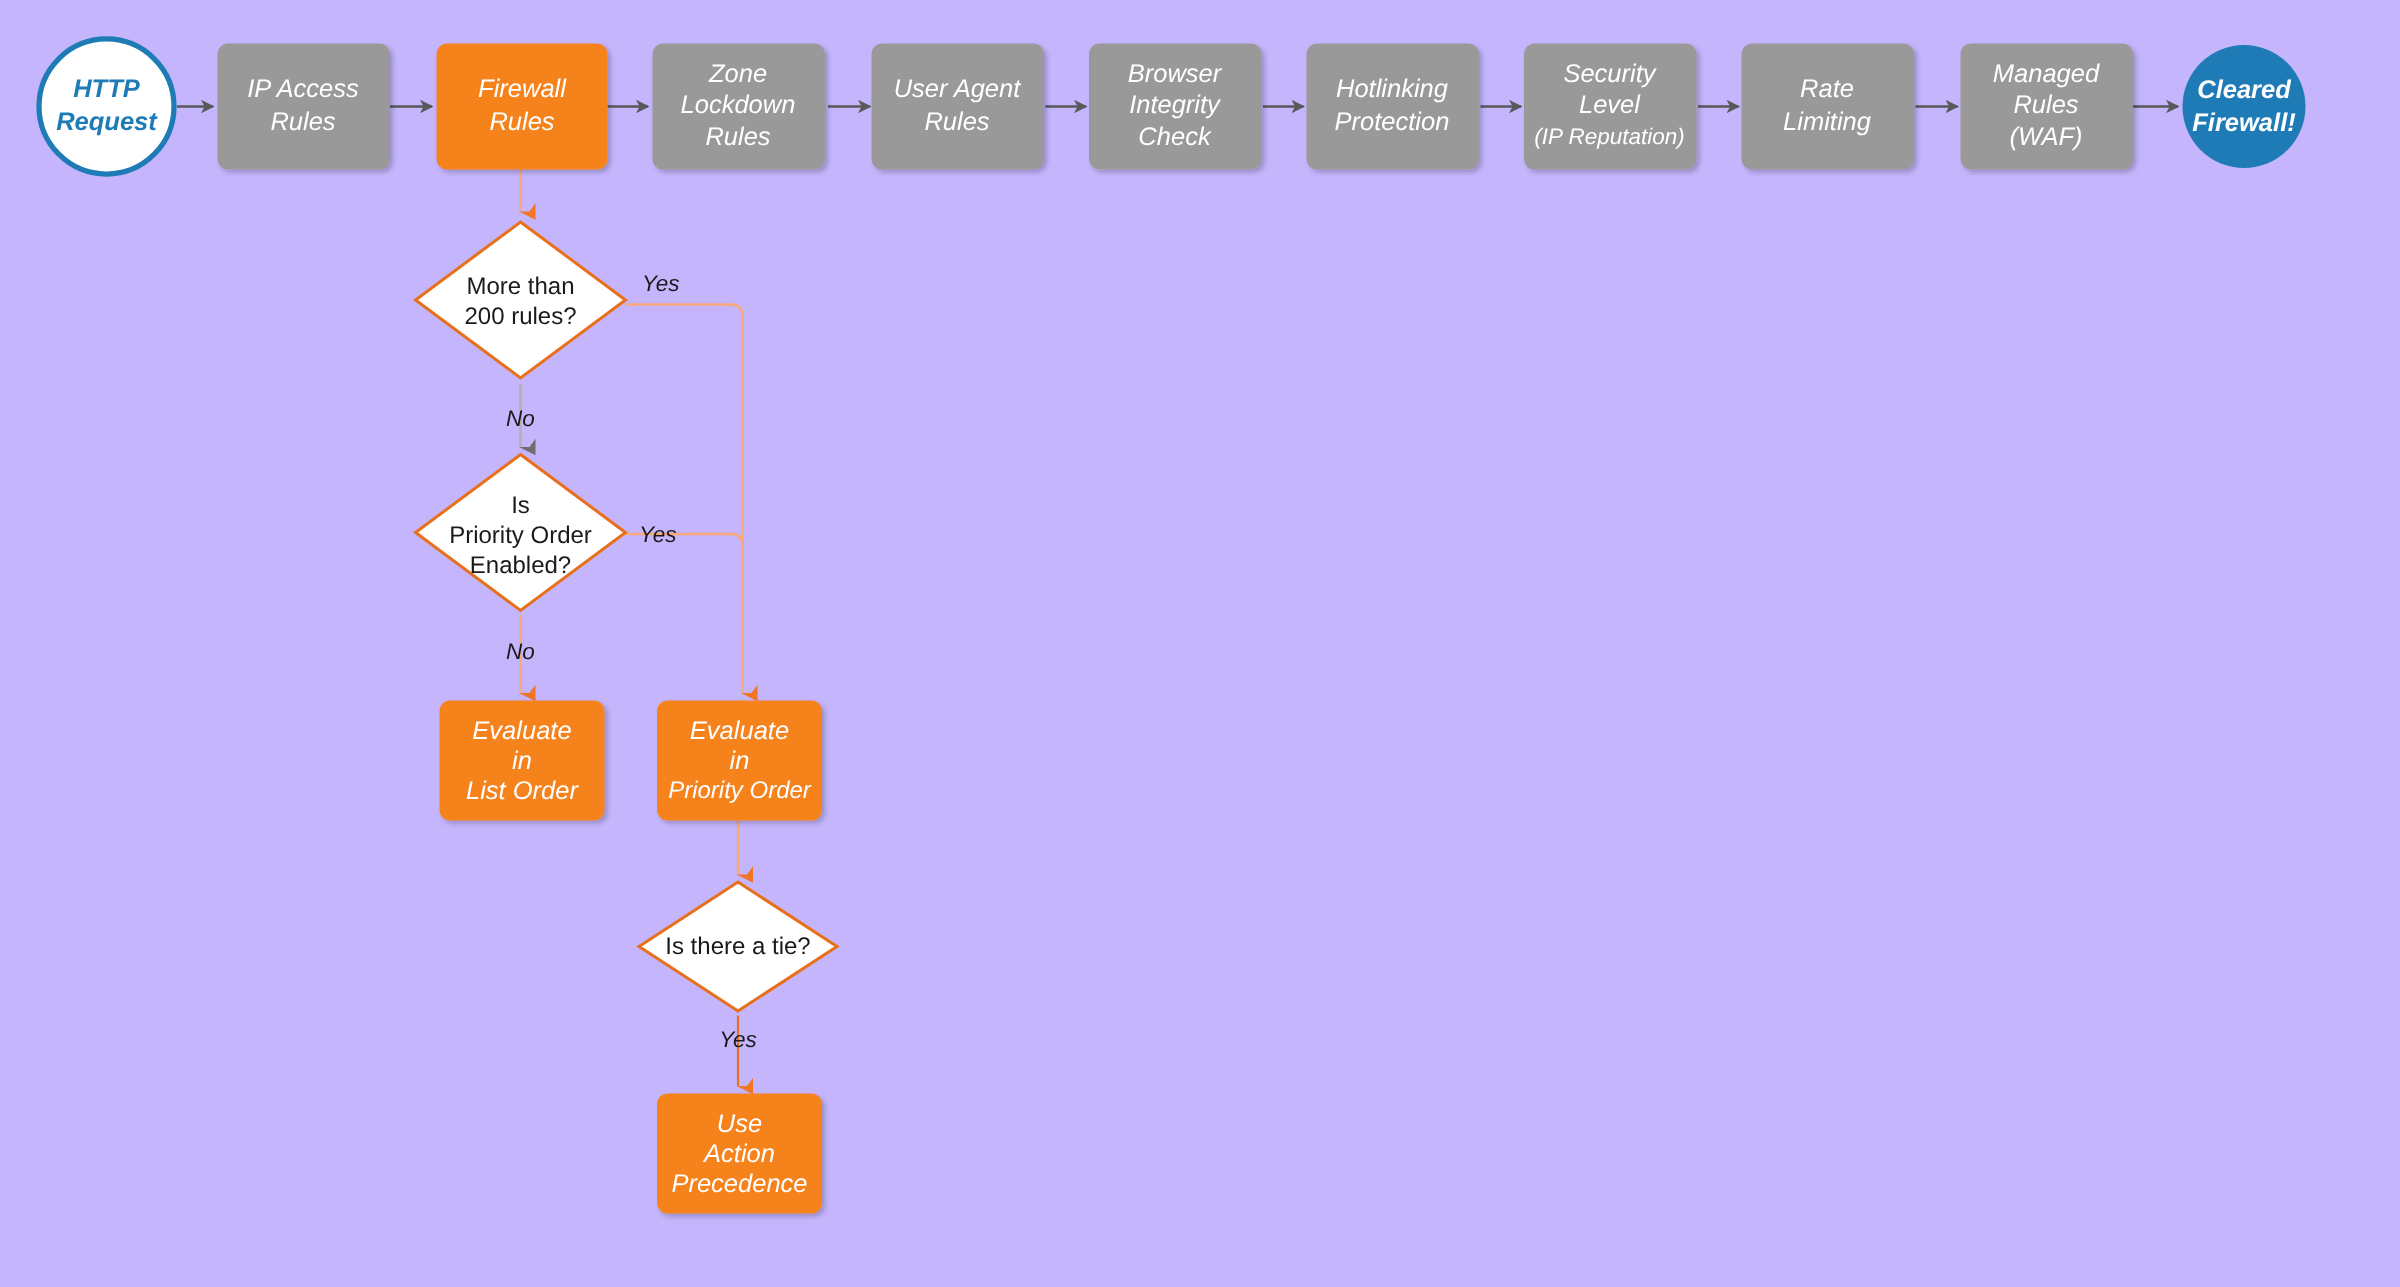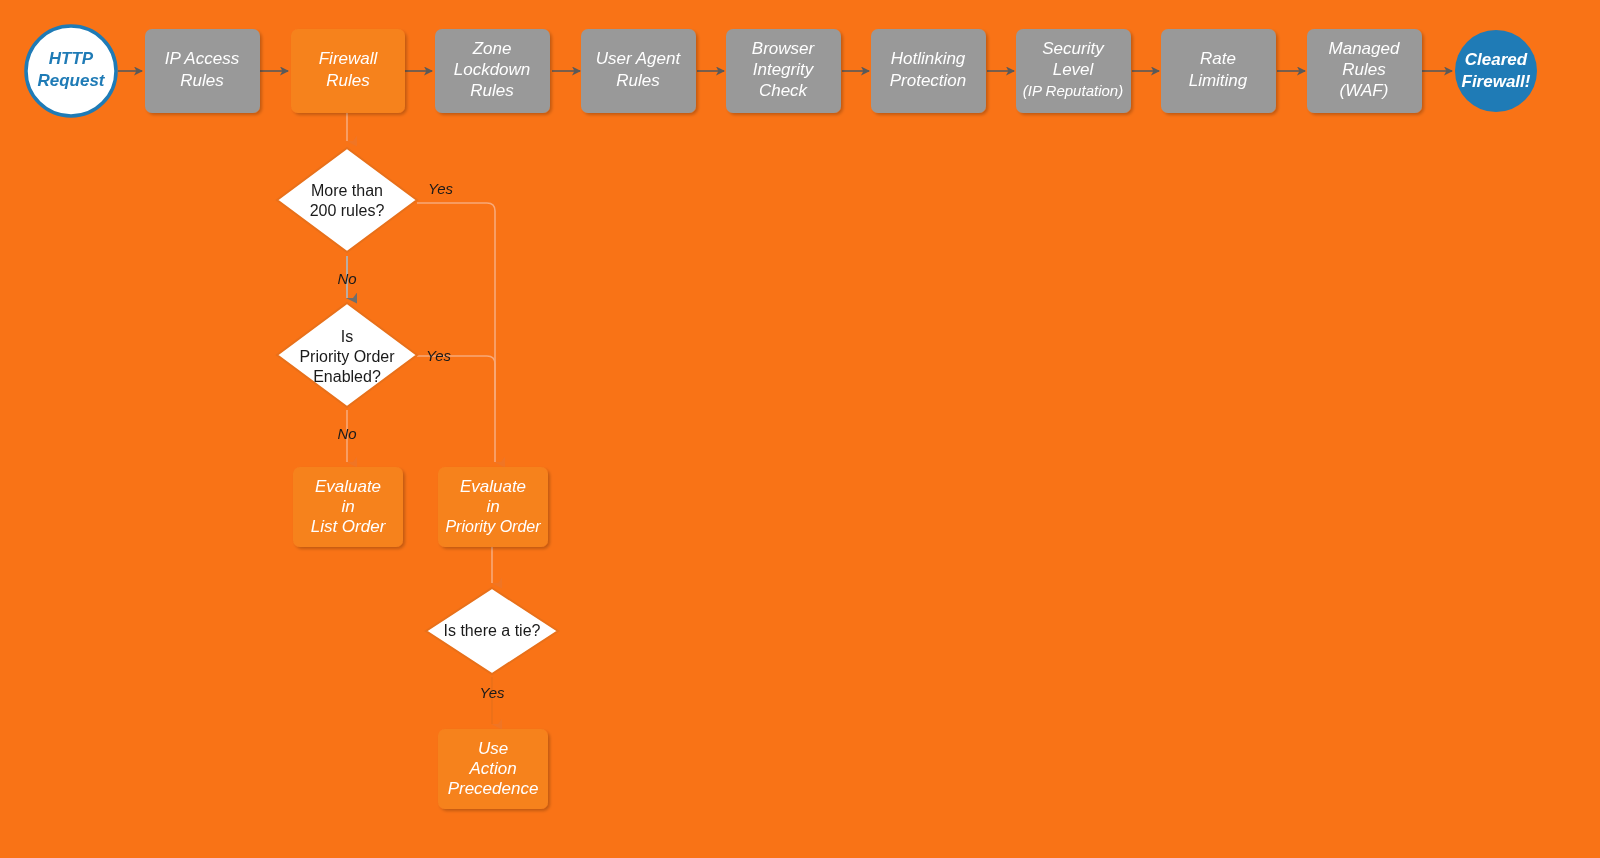--- a/index.html
+++ b/index.html
@@ -10,21 +10,21 @@
   body {
     width: 1600px;
     height: 858px;
     font-family: "Liberation Sans", sans-serif;
     overflow: hidden;
   }
   #canvas {
     position: relative;
     width: 1600px;
     height: 858px;
-    background: #f97316;
+    background: #c4b5fd;
   }
   svg.flow {
     position: absolute;
     top: 0;
     left: 0;
     width: 1600px;
     height: 858px;
   }
   .node-label {
     font-family: "Liberation Sans", sans-serif;

